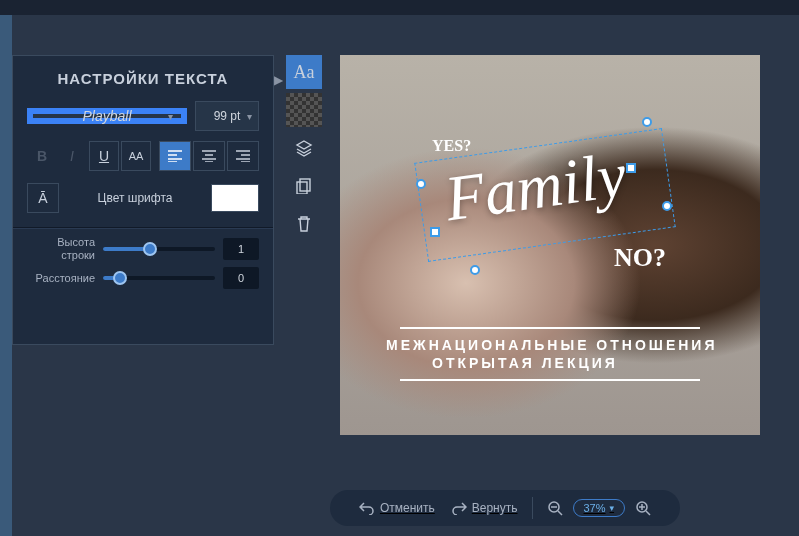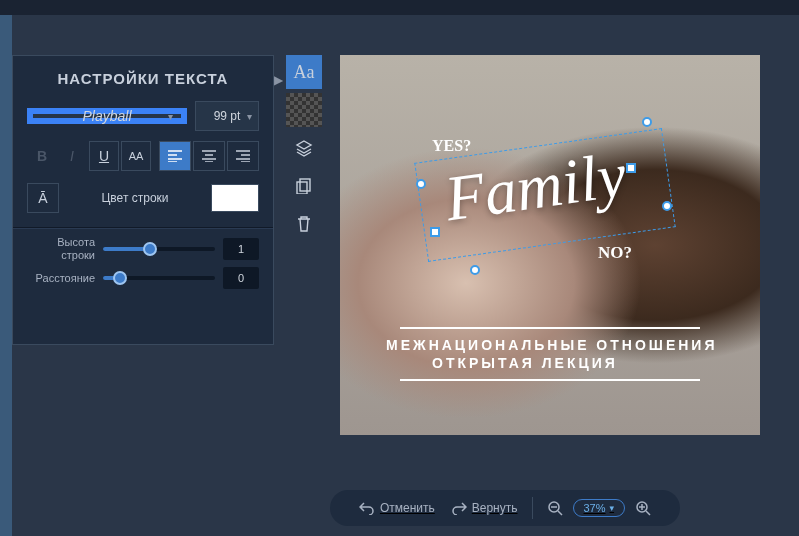--- a/index.html
+++ b/index.html
@@ -59,21 +59,21 @@
   .tool-btn.trans { background-image: repeating-conic-gradient(#555 0 25%, #333 0 50%); background-size: 8px 8px; }
 
   .canvas-area { position: absolute; left: 340px; top: 55px; width: 420px; height: 380px; background: #aaa; overflow: hidden; }
   .photo {
     position: absolute; inset: 0;
     background: radial-gradient(ellipse at 30% 60%, #d8c0b0 0, #a8887a 26%, transparent 42%),
                 radial-gradient(ellipse at 75% 50%, #5e4232 0, #3c2a1e 28%, transparent 44%),
                 linear-gradient(#b8b2a8, #9e9690);
   }
   .text-yes { position: absolute; left: 92px; top: 82px; color: #fff; font-size: 16px; font-weight: bold; font-family: 'Times New Roman', serif; }
-  .text-no { position: absolute; left: 258px; top: 188px; color: #fff; font-size: 17px; font-weight: bold; font-family: 'Times New Roman', serif; }
+  .text-no { position: absolute; left: 274px; top: 188px; color: #fff; font-size: 26px; font-weight: bold; font-family: 'Times New Roman', serif; }
   .text-family {
     position: absolute; left: 105px; top: 95px; color: #fff; font-size: 64px;
     font-family: 'Brush Script MT', cursive; font-style: italic; transform: rotate(-8deg);
     text-shadow: 0 2px 6px rgba(0,0,0,0.3);
   }
   .text-sub1 { position: absolute; left: 46px; top: 282px; color: #fff; font-size: 14px; letter-spacing: 3px; font-weight: bold; }
   .text-sub2 { position: absolute; left: 92px; top: 300px; color: #fff; font-size: 14px; letter-spacing: 3px; font-weight: bold; }
   .text-line { position: absolute; left: 60px; height: 2px; width: 300px; background: #fff; }
   .sel-box { position: absolute; border: 1px dashed #3d9be8; }
   .sel-handle { position: absolute; width: 10px; height: 10px; background: #fff; border: 2px solid #3d9be8; }
@@ -127,21 +127,21 @@
       <div class="fmt-btn bordered">
         <svg width="14" height="12">
             <path d="M0 1h14M5 5h9M0 9h14M5 12h9" stroke="#c8d0dc" stroke-width="1.5"></path>
           </svg>
       </div>
     </div>
   </div>
 
   <div class="color-row">
     <div class="a-btn">Ā</div>
-    <div class="color-label">Цвет строки</div>
+    <div class="color-label">Цвет шрифта</div>
     <div class="color-swatch"></div>
   </div>
 
   <div class="divider"></div>
 
   <div class="slider-row">
     <div class="slider-label">Высота строки</div>
     <div class="slider-track">
       <div class="track-bg"></div>
         <div class="track-fill" style="width:42%"></div>

